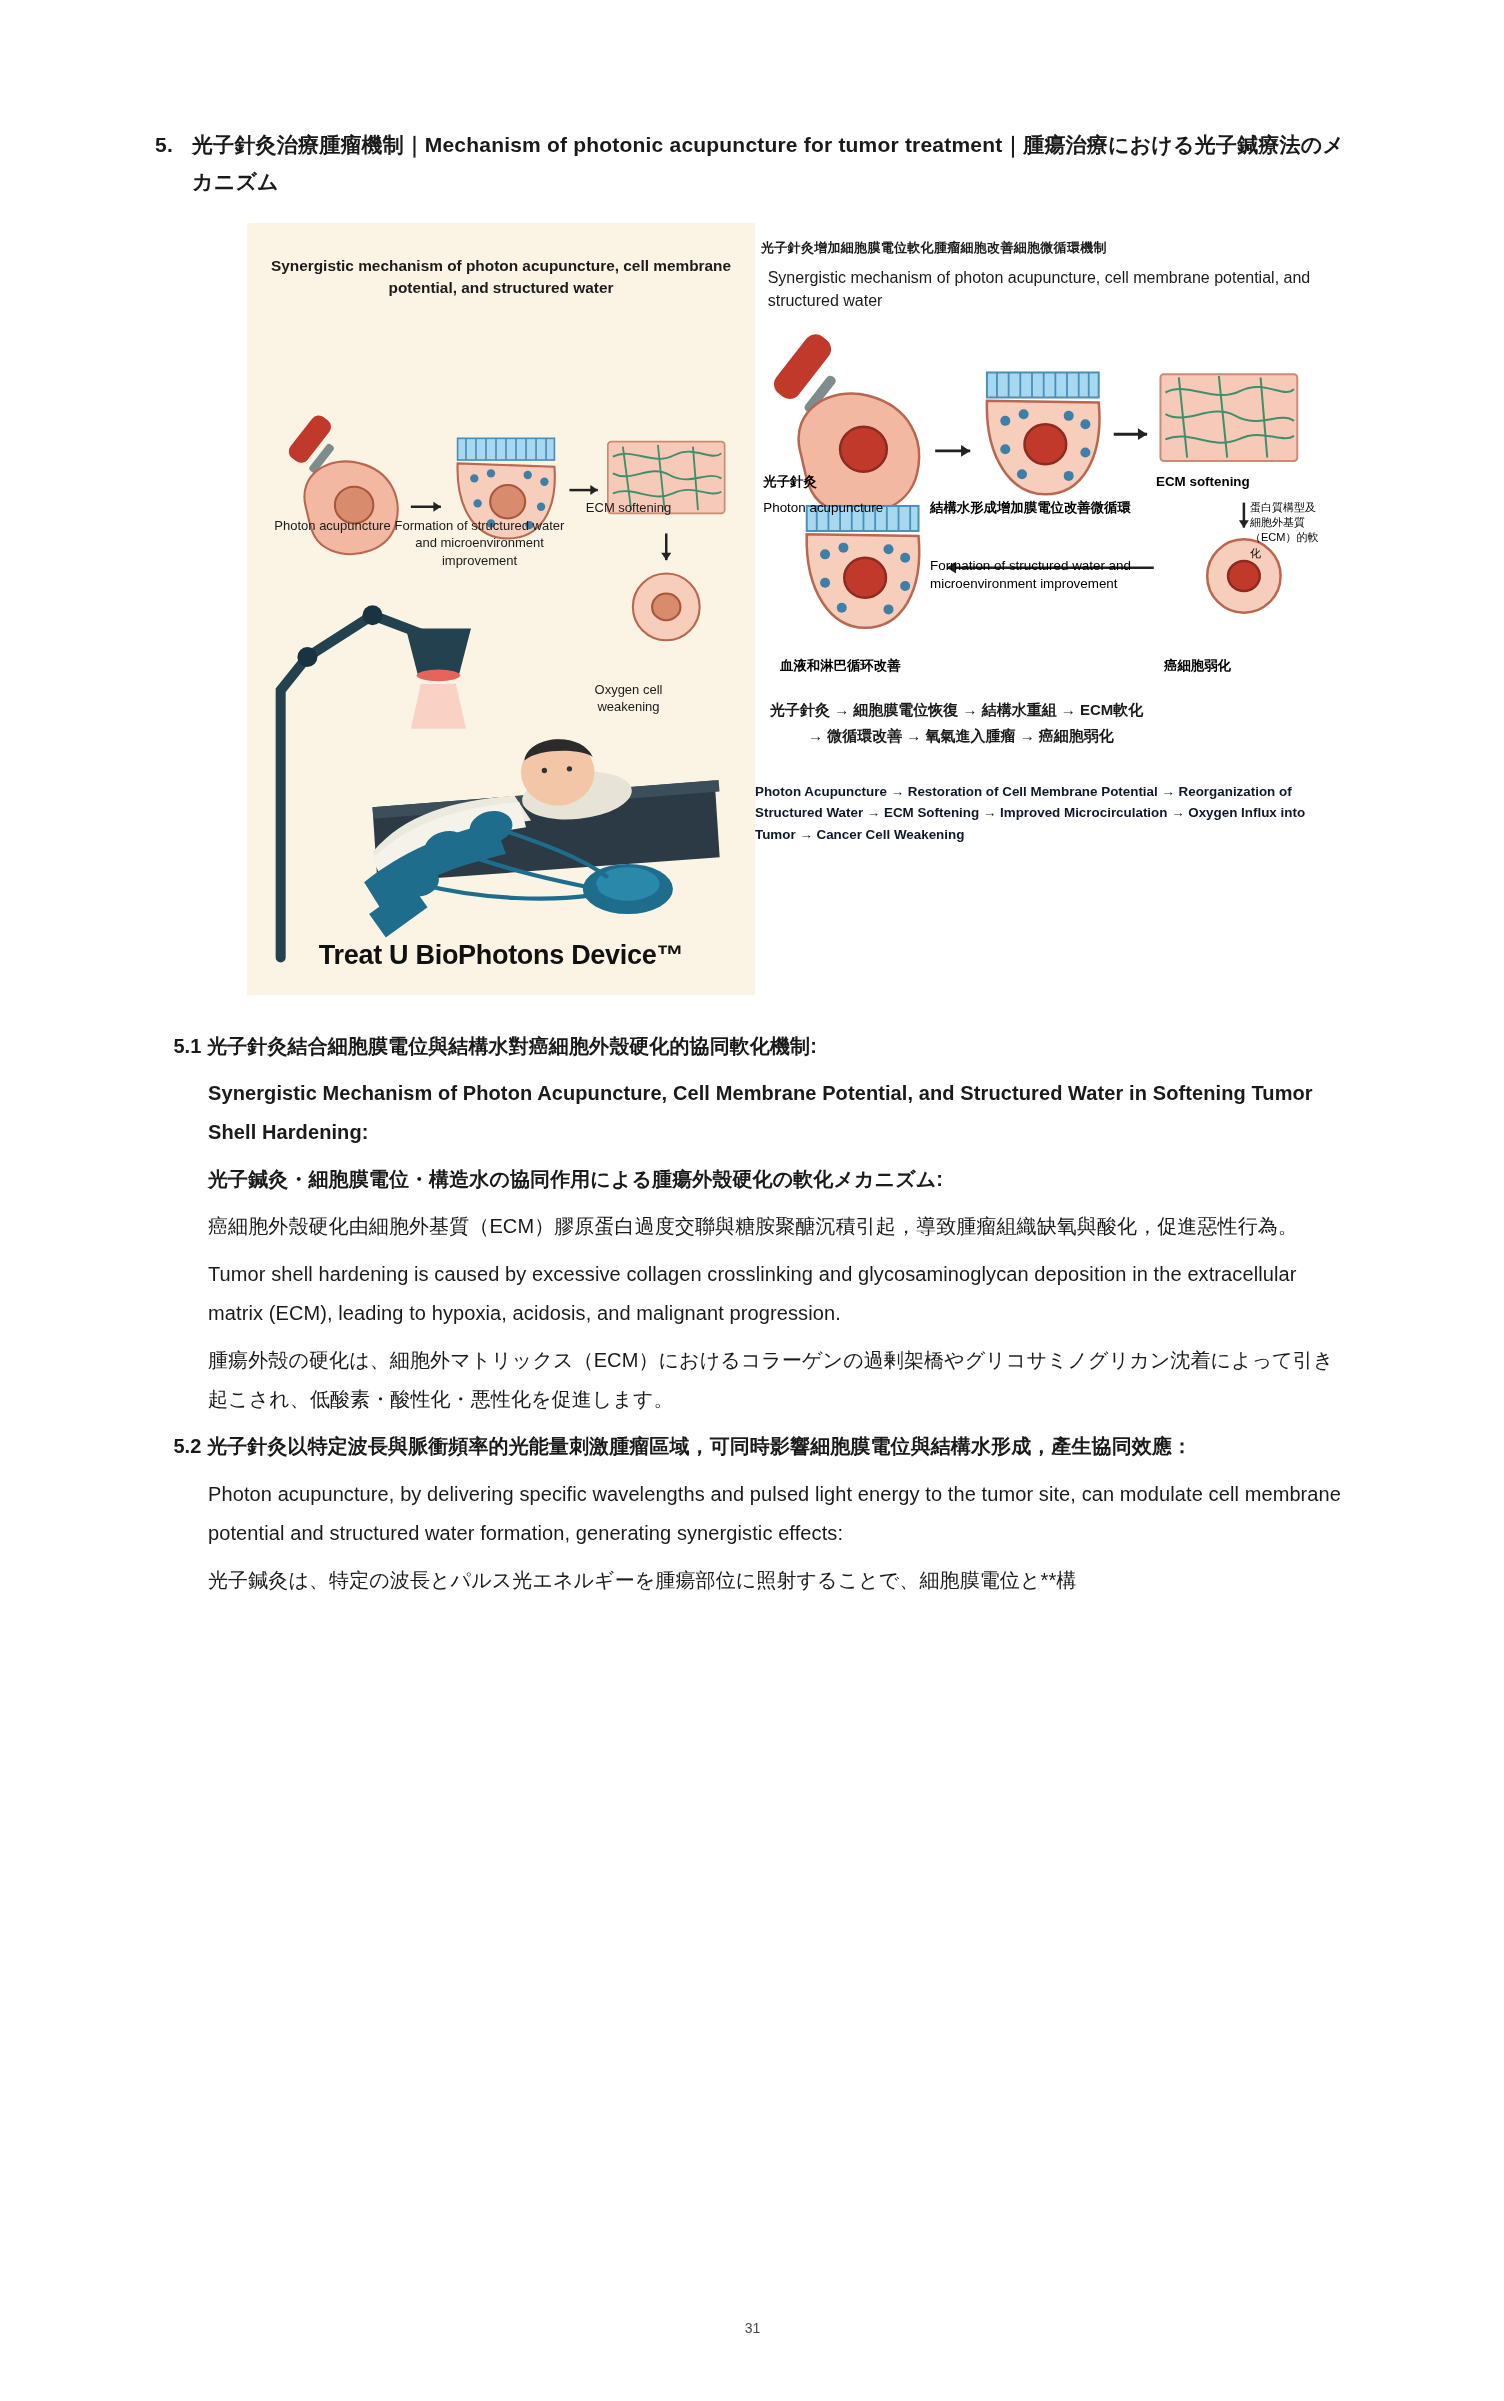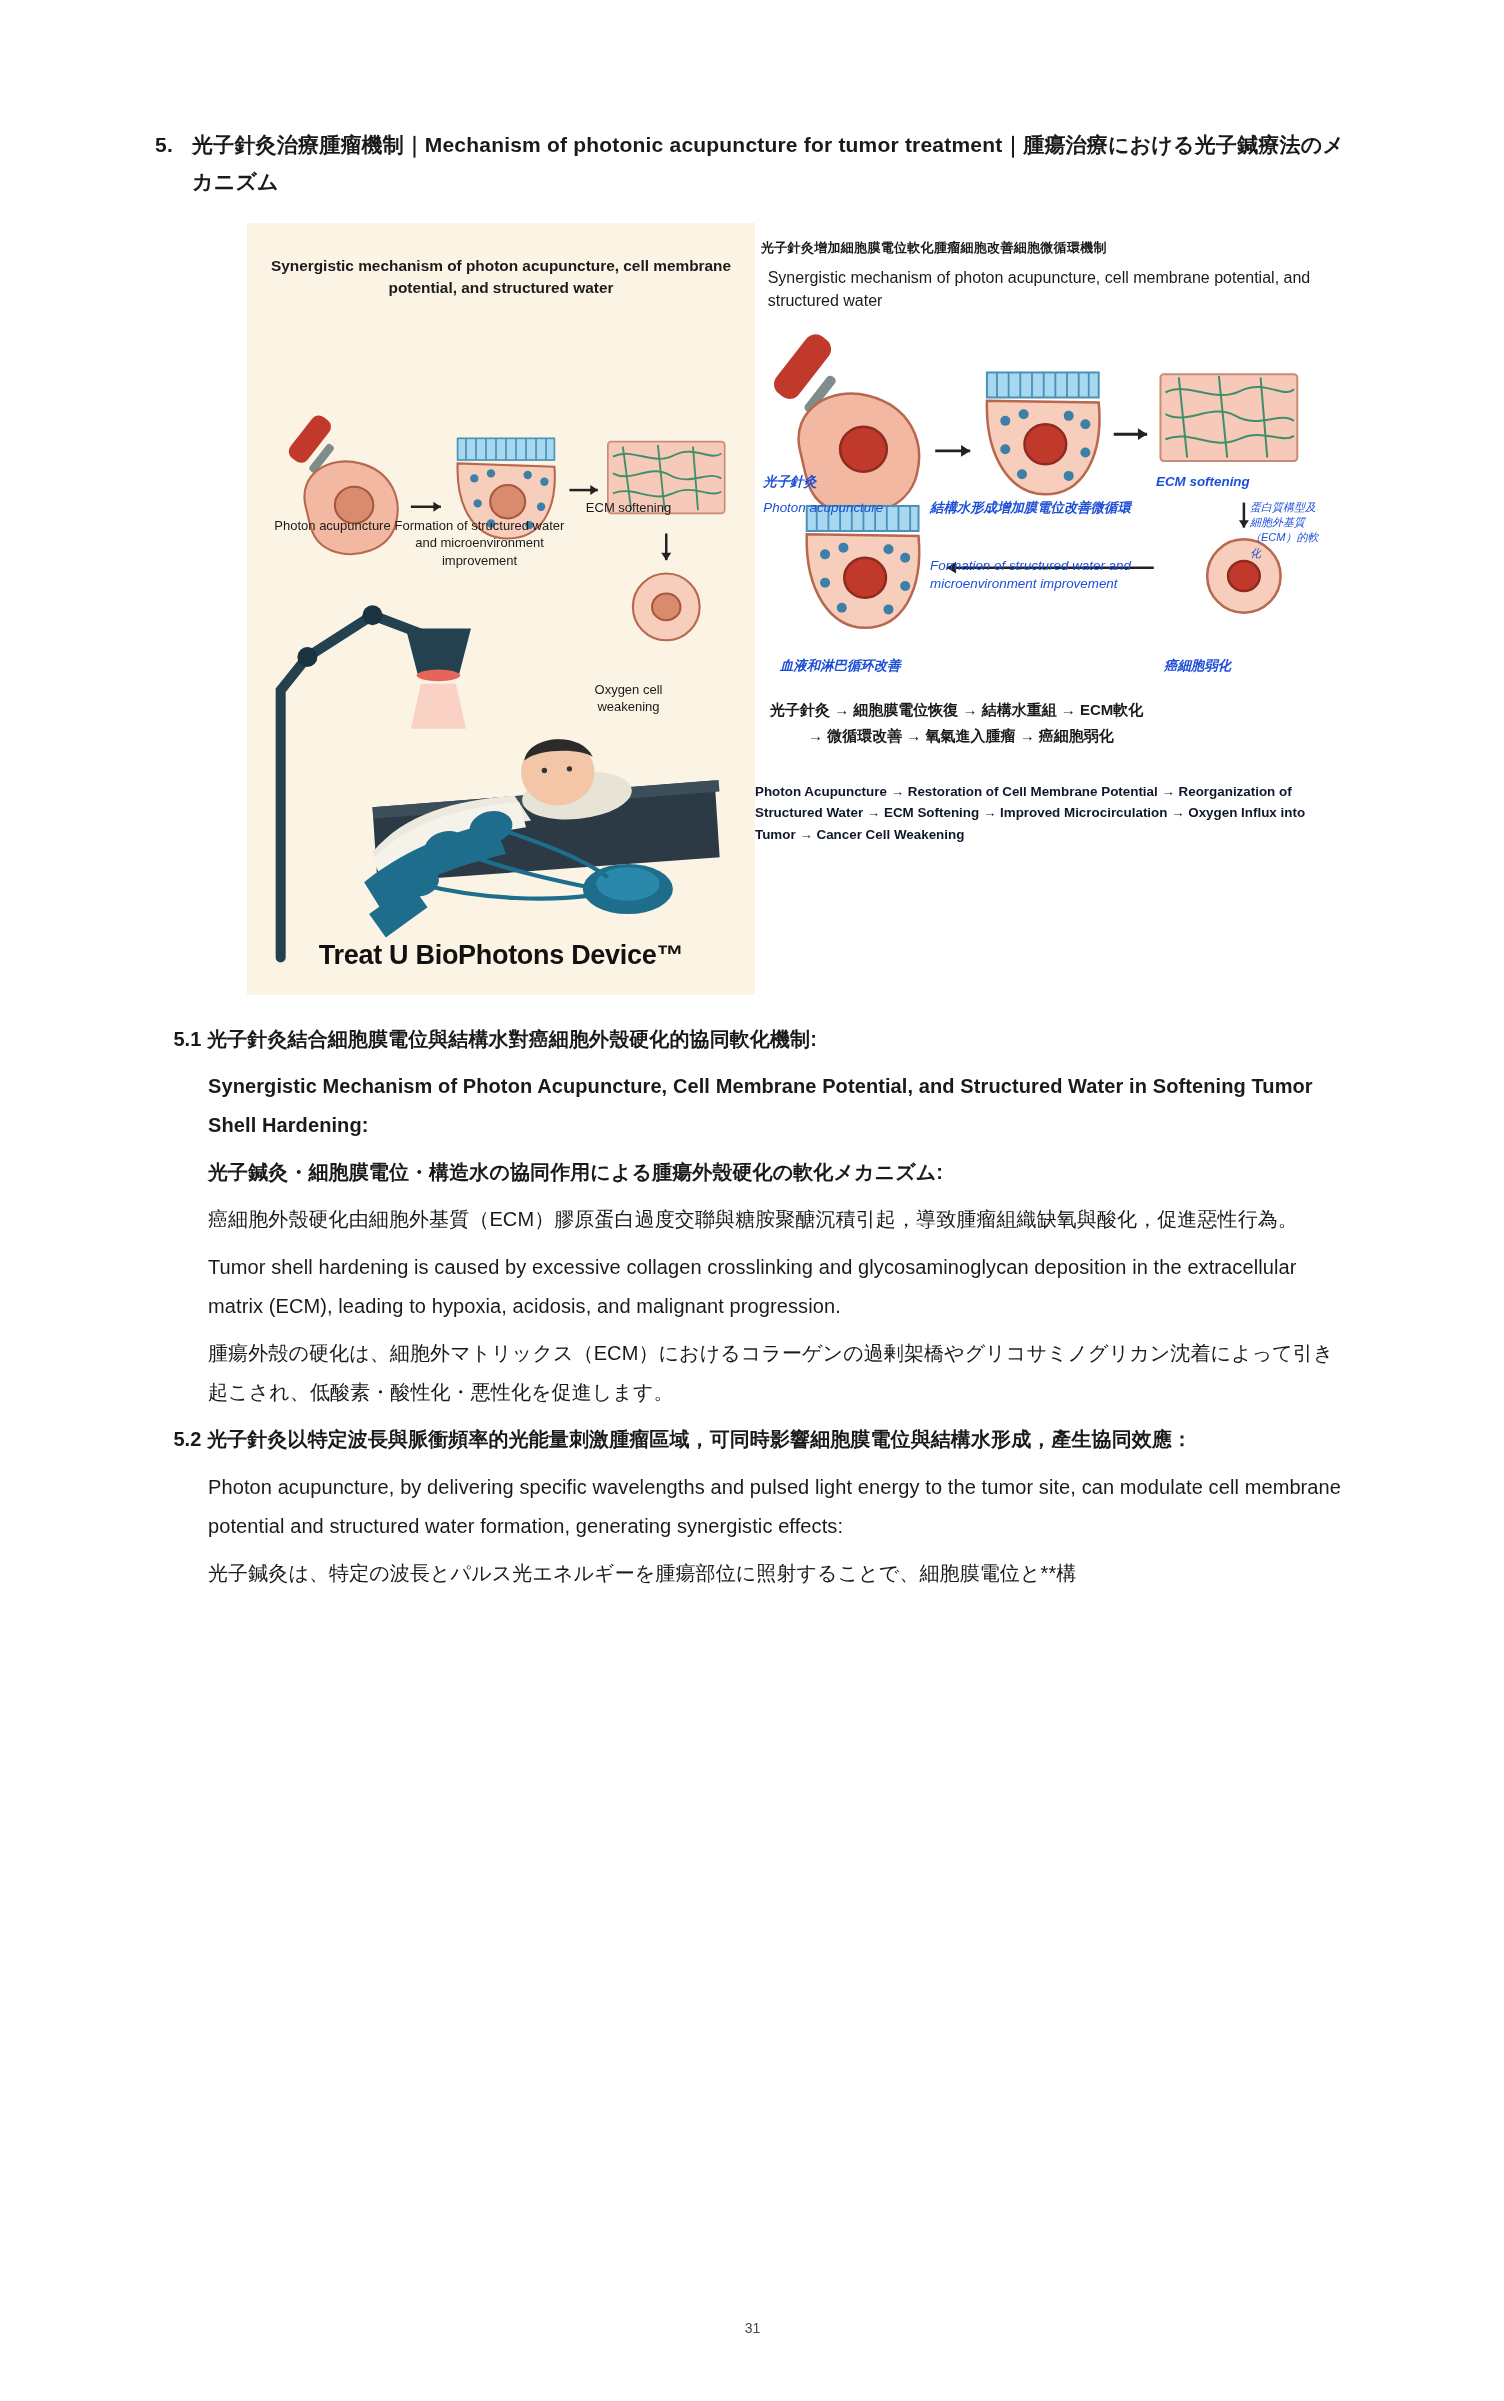--- a/index.html
+++ b/index.html
@@ -117,22 +117,21 @@
     font-size: 16px;
     line-height: 1.42;
     color: #1b1b1b;
     margin: 10px 0 0 11.7px;
     font-weight: 500;
   }
   .fr-lbl {
     position: absolute;
     font-size: 13.4px;
     line-height: 1.4;
-    color: #1d4ed8;
-    font-style: italic;
+    color: #000000;
   }
   .fr-lbl.b { font-weight: bold; }
   .r-photon { left: 8.3px; top: 250px; width: 159px; }
   .r-struct { left: 175px; top: 276px; width: 217px; }
   .r-ecm    { left: 401px; top: 250px; width: 125px; }
   .r-ecm-side { left: 495px; top: 277px; width: 72px; font-size: 11px; line-height: 1.4; }
   .r-blood  { left: 25px; top: 434px; width: 192px; font-weight: bold; }
   .r-weak   { left: 409px; top: 434px; width: 150px; font-weight: bold; }
   .r-flow {
     position: absolute;
@@ -150,21 +149,21 @@
     top: 558px;
     width: 576px;
     font-size: 13.4px;
     font-weight: bold;
     line-height: 1.62;
     color: #0f172a;
   }
 
   
   .body-block {
-    margin-top: 25px;
+    margin-top: 32px;
   }
   p.para {
     margin: 0 0 8.3px 0;
     font-size: 20px;
     line-height: 1.95;
     letter-spacing: 0.1px;
   }
   p.sec {
     font-weight: bold;
     margin-left: 18.4px;

